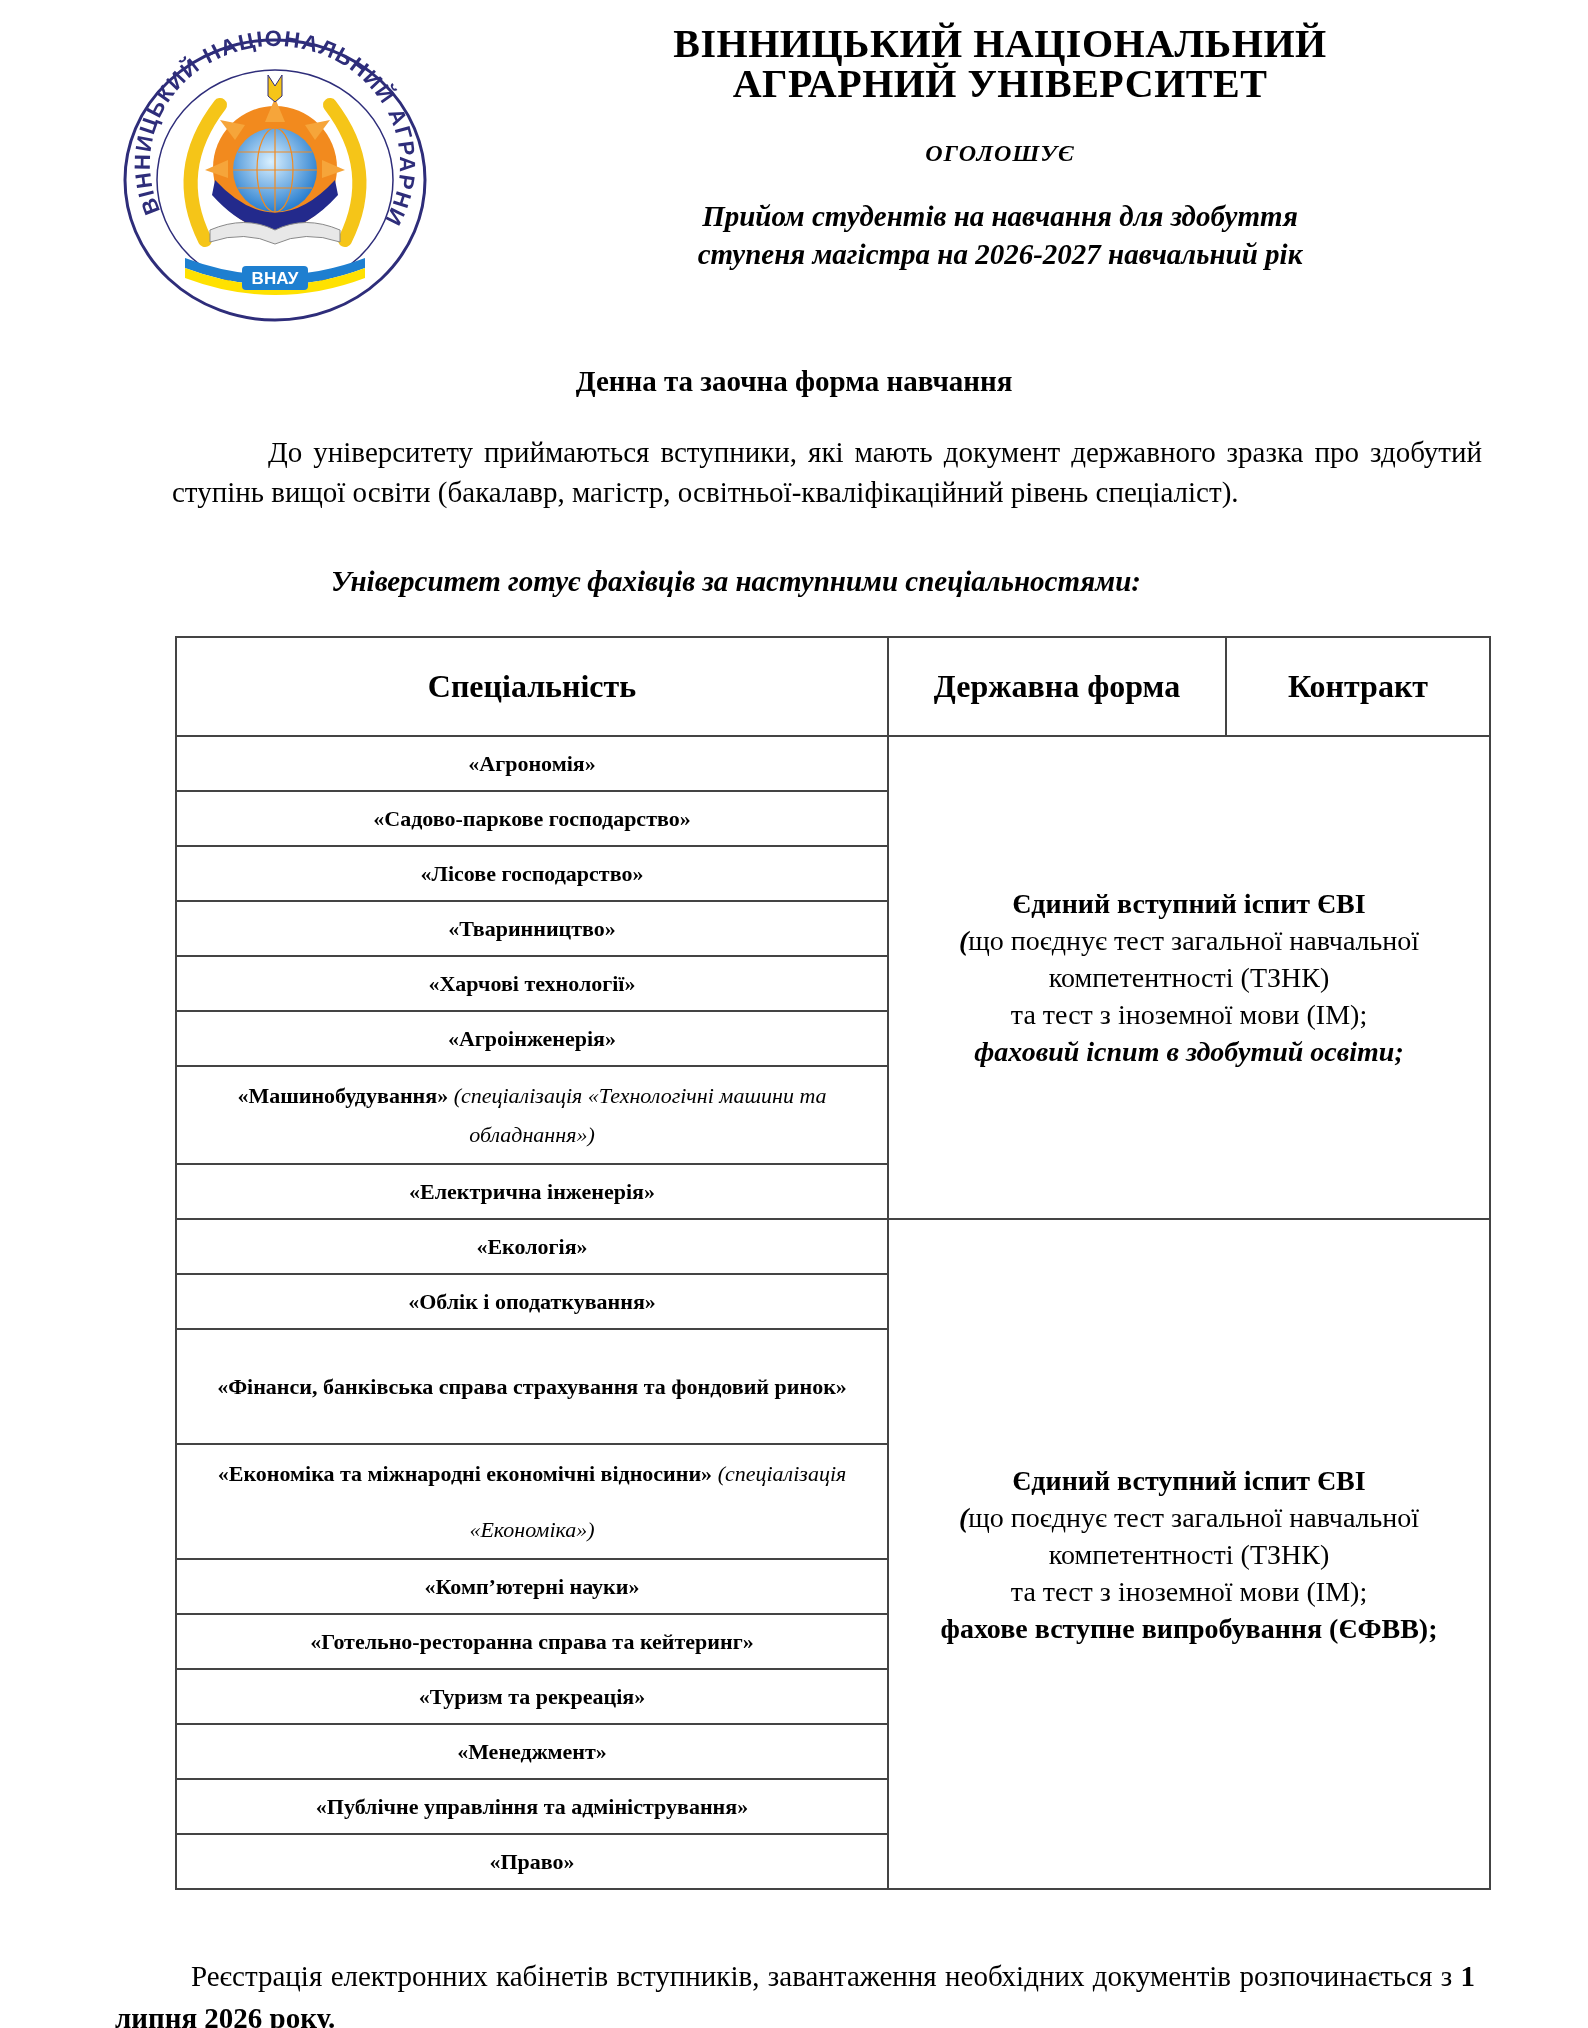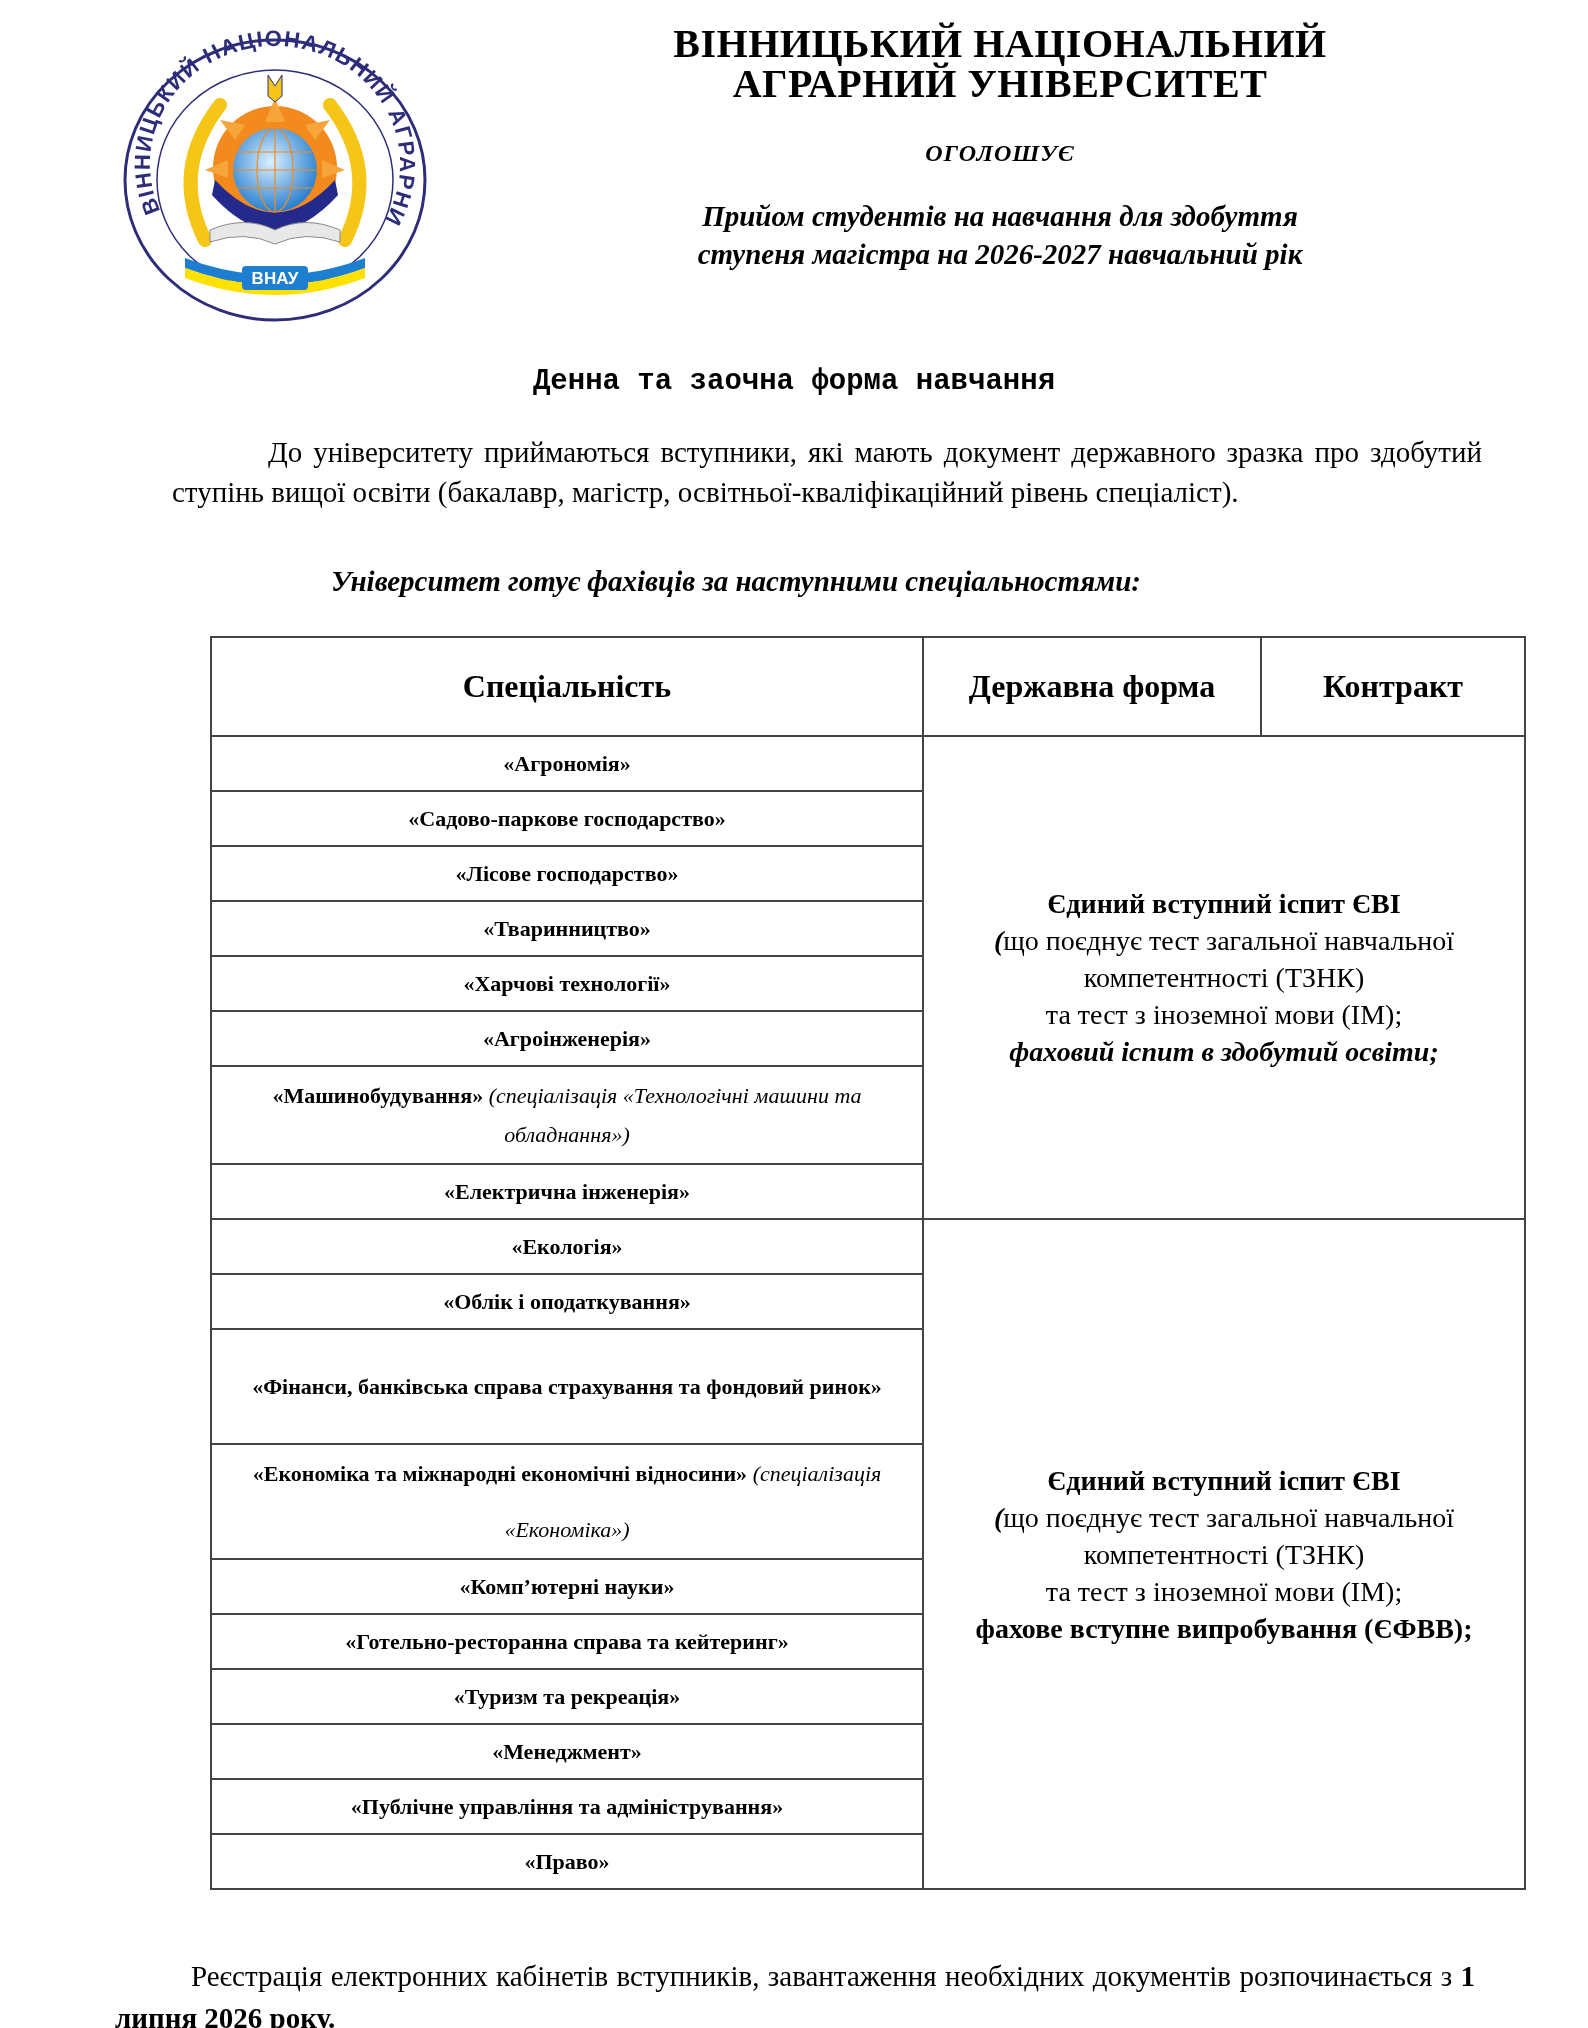--- a/index.html
+++ b/index.html
@@ -3,25 +3,25 @@
 <meta charset="utf-8">
 <style>
   html, body { margin:0; padding:0; background:#ffffff; }
   body { width:1588px; height:2028px; position:relative; overflow:hidden;
          font-family:"Liberation Serif", "DejaVu Serif", serif; color:#000; }
   .logo { position:absolute; left:110px; top:30px; width:330px; height:300px; }
   .header { position:absolute; left:590px; top:24px; width:820px; text-align:center; }
   .uni-name { font-weight:bold; font-size:40px; line-height:40px; letter-spacing:0.5px; margin:0; }
   .announce { font-weight:bold; font-style:italic; font-size:24px; margin-top:36px; letter-spacing:1px; }
   .subtitle { font-weight:bold; font-style:italic; font-size:29px; line-height:38px; margin-top:30px; }
-  .form-title { position:absolute; left:0; width:1588px; top:365px; text-align:center; font-weight:bold; font-size:29px;font-family:Liberation Mono, monospace; }
+  .form-title { position:absolute; left:0; width:1588px; top:365px; text-align:center; font-weight:bold; font-size:29px; }
   .intro { position:absolute; left:172px; width:1310px; top:432px; font-size:29px; line-height:40px; text-align:justify; }
   .intro .indent { display:inline-block; width:96px; }
   .prep { position:absolute; left:0; width:1472px; top:565px; text-align:center; font-weight:bold; font-style:italic; font-size:29px; }
-  table.spec { position:absolute; left:175px; top:636px; width:1316px; border-collapse:collapse;margin-left:35px; }
+  table.spec { position:absolute; left:175px; top:636px; width:1316px; border-collapse:collapse; }
   table.spec td, table.spec th { border:2px solid #444; text-align:center; vertical-align:middle; padding:0 8px; }
   th { font-size:32px; font-weight:bold; height:97px; }
   th.c1 { width:694px; vertical-align:top; padding-top:22px; }
   th.c2 { width:320px; }
   td.name { font-weight:bold; font-size:22px; height:53px; line-height:38px; }
   td.name.tall { height:96px; line-height:39px; }
   td.name.tall2 { height:113px; line-height:56px; }
   td.name .spec-note { font-weight:normal; font-style:italic; }
   td.exam { font-size:28px; line-height:37px; }
   .exam-title { font-weight:bold; }

